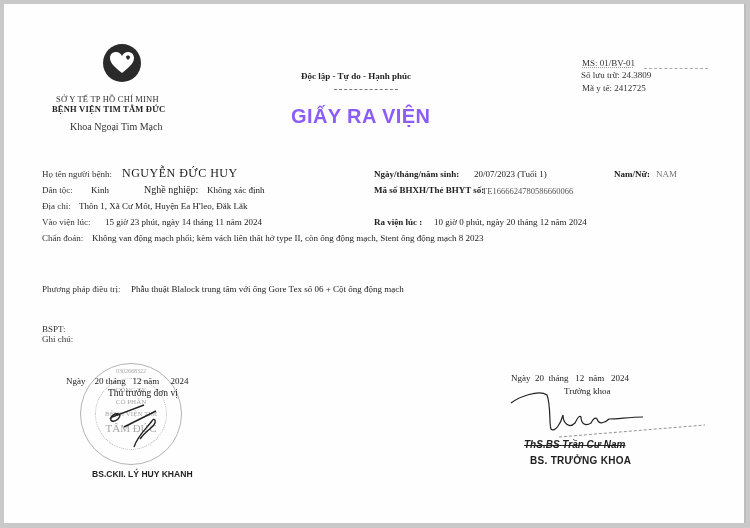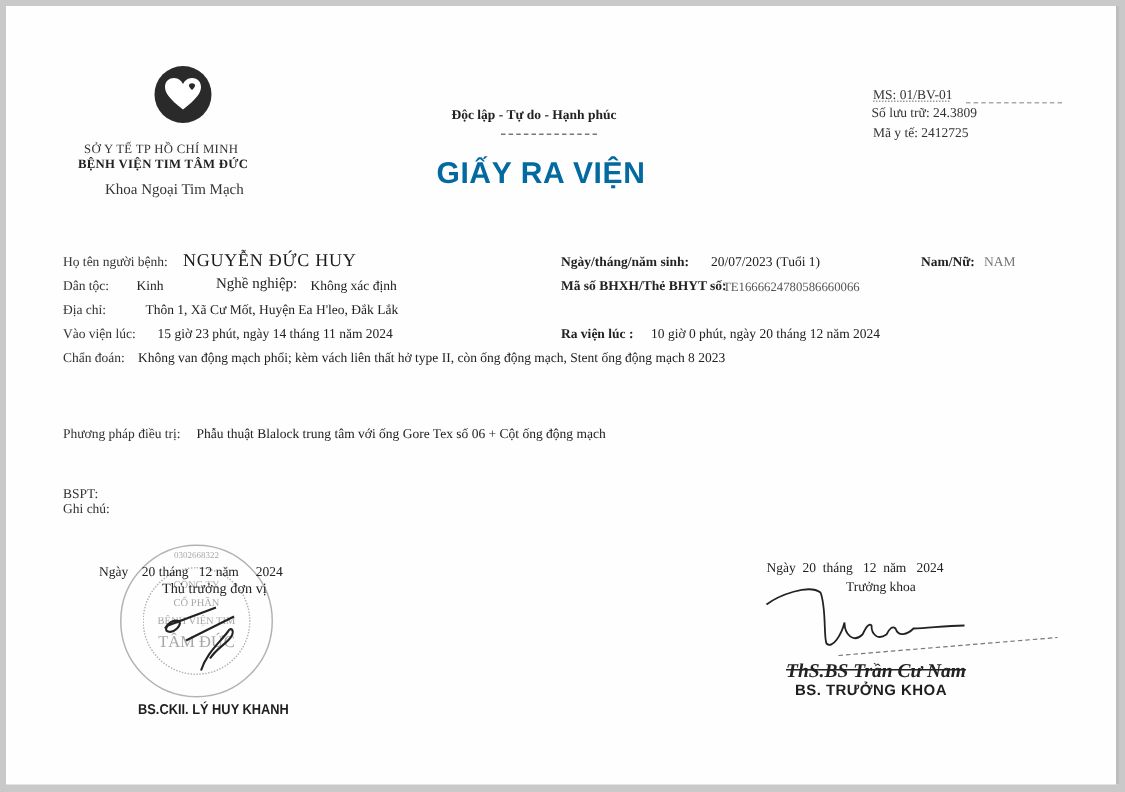--- a/index.html
+++ b/index.html
@@ -30,21 +30,21 @@
   }
   .logo svg { display: block; }
 
   .org1 { left: 52px; top: 90px; font-size: 8.5px; letter-spacing: 0.2px; color:#333; }
   .org2 { left: 48px; top: 100px; font-size: 8.5px; font-weight: bold; letter-spacing: 0.2px; color:#222; }
   .dept { left: 66px; top: 117px; font-size: 10px; color:#333; }
 
   .nation { left: 252px; top: 56px; font-size: 9px; font-weight: bold; letter-spacing: 0.1px; color:#222; }
   .motto  { left: 297px; top: 67px; font-size: 9px; font-weight: bold; color:#222; }
   .motto-line { left: 330px; top: 85px; width: 64px; border-top: 1px dashed #777; }
-  .title { left: 287px; top: 101px; font-family: "Liberation Sans", "DejaVu Sans", sans-serif; font-weight: bold; font-size: 20px; letter-spacing: 0.4px; color:#0369a1;text-align:right; }
+  .title { left: 287px; top: 101px; font-family: "Liberation Sans", "DejaVu Sans", sans-serif; font-weight: bold; font-size: 20px; letter-spacing: 0.4px; color:#8b5cf6;text-align:right; }
 
   .ms  { left: 578px; top: 54px; font-size: 9px; color:#333; text-decoration: underline dotted #999; }
   .ms-line { left: 640px; top: 64px; width: 64px; border-top: 1px dashed #aaa; }
   .slt { left: 577px; top: 66px; font-size: 9px; color:#333; }
   .myt { left: 578px; top: 79px; font-size: 9px; color:#333; }
 
   .lbl { font-size: 9px; color:#333; }
   .val { font-size: 9px; color:#222; }
   .bold-lbl { font-size: 9px; font-weight: bold; color:#222; }
   .name { font-size: 12px; letter-spacing: 0.5px; color:#1a1a1a; }
@@ -101,21 +101,21 @@
 
   <div class="abs lbl" style="left:38px;top:181px;">Dân tộc:</div>
   <div class="abs val" style="left:87px;top:181px;">Kinh</div>
   <div class="abs bold-lbl" style="left:140px;top:180px;font-weight:normal;font-size:10px;">Nghề nghiệp:</div>
   <div class="abs val" style="left:203px;top:181px;">Không xác định</div>
 
   <div class="abs bold-lbl" style="left:370px;top:181px;">Mã số BHXH/Thẻ BHYT số:</div>
   <div class="abs val" style="left:478px;top:182px;font-size:8.5px;color:#555;">TE1666624780586660066</div>
 
   <div class="abs lbl" style="left:38px;top:197px;">Địa chỉ:</div>
-  <div class="abs val" style="left:75px;top:197px;margin-left:18px;">Thôn 1, Xã Cư Mốt, Huyện Ea H'leo, Đắk Lắk</div>
+  <div class="abs val" style="left:75px;top:197px;">Thôn 1, Xã Cư Mốt, Huyện Ea H'leo, Đắk Lắk</div>
 
   <div class="abs lbl" style="left:38px;top:213px;">Vào viện lúc:</div>
   <div class="abs val" style="left:101px;top:213px;">15 giờ 23 phút, ngày 14 tháng 11 năm 2024</div>
 
   <div class="abs bold-lbl" style="left:370px;top:213px;">Ra viện lúc :</div>
   <div class="abs val" style="left:430px;top:213px;">10 giờ 0 phút, ngày 20 tháng 12 năm 2024</div>
 
   <div class="abs lbl" style="left:38px;top:229px;">Chẩn đoán:</div>
   <div class="abs val" style="left:88px;top:229px;">Không van động mạch phổi; kèm vách liên thất hở type II, còn ống động mạch, Stent ống động mạch 8 2023</div>
 
@@ -149,16 +149,16 @@
   <div class="abs val" style="left:507px;top:369px;">
     <span>Ngày</span>&nbsp;&nbsp;<span>20</span>&nbsp;&nbsp;<span>tháng</span>&nbsp;&nbsp;&nbsp;<span>12</span>&nbsp;&nbsp;<span>năm</span>&nbsp;&nbsp;&nbsp;<span>2024</span>
   </div>
   <div class="abs val" style="left:560px;top:382px;">Trưởng khoa</div>
 
   <svg class="sig" style="left:505px;top:385px;" width="200" height="50" viewBox="0 0 200 50">
     <path d="M2 14 C10 8 30 0 38 6 C42 16 40 36 42 40 C46 44 52 34 54 26 C54 34 60 40 66 34 C68 30 70 26 72 28 C72 34 76 38 82 34 C84 30 86 28 88 30 C90 36 96 34 100 30 C110 30 120 28 134 28" fill="none" stroke="#222" stroke-width="1.2"></path>
     <path d="M50 48 L196 36" fill="none" stroke="#777" stroke-width="0.8" stroke-dasharray="3 2"></path>
   </svg>
 
-  <div class="abs" style="left:520px;top:435px;font-family:Liberation Serif, serif;font-size:13px;font-weight:bold;color:#222;text-decoration:line-through;font-style:italic;">ThS.BS Trần Cư Nam</div>
+  <div class="abs" style="left:520px;top:435px;font-family:Liberation Sans, sans-serif;font-size:10px;font-weight:bold;color:#222;text-decoration:line-through;font-style:italic;">ThS.BS Trần Cư Nam</div>
   <div class="abs" style="left:526px;top:451px;font-family:'Liberation Sans','DejaVu Sans',sans-serif;font-size:10px;font-weight:bold;color:#1e1e1e;letter-spacing:0.3px;">BS. TRƯỞNG KHOA</div>
 
 </div>
 
 </body></html>

